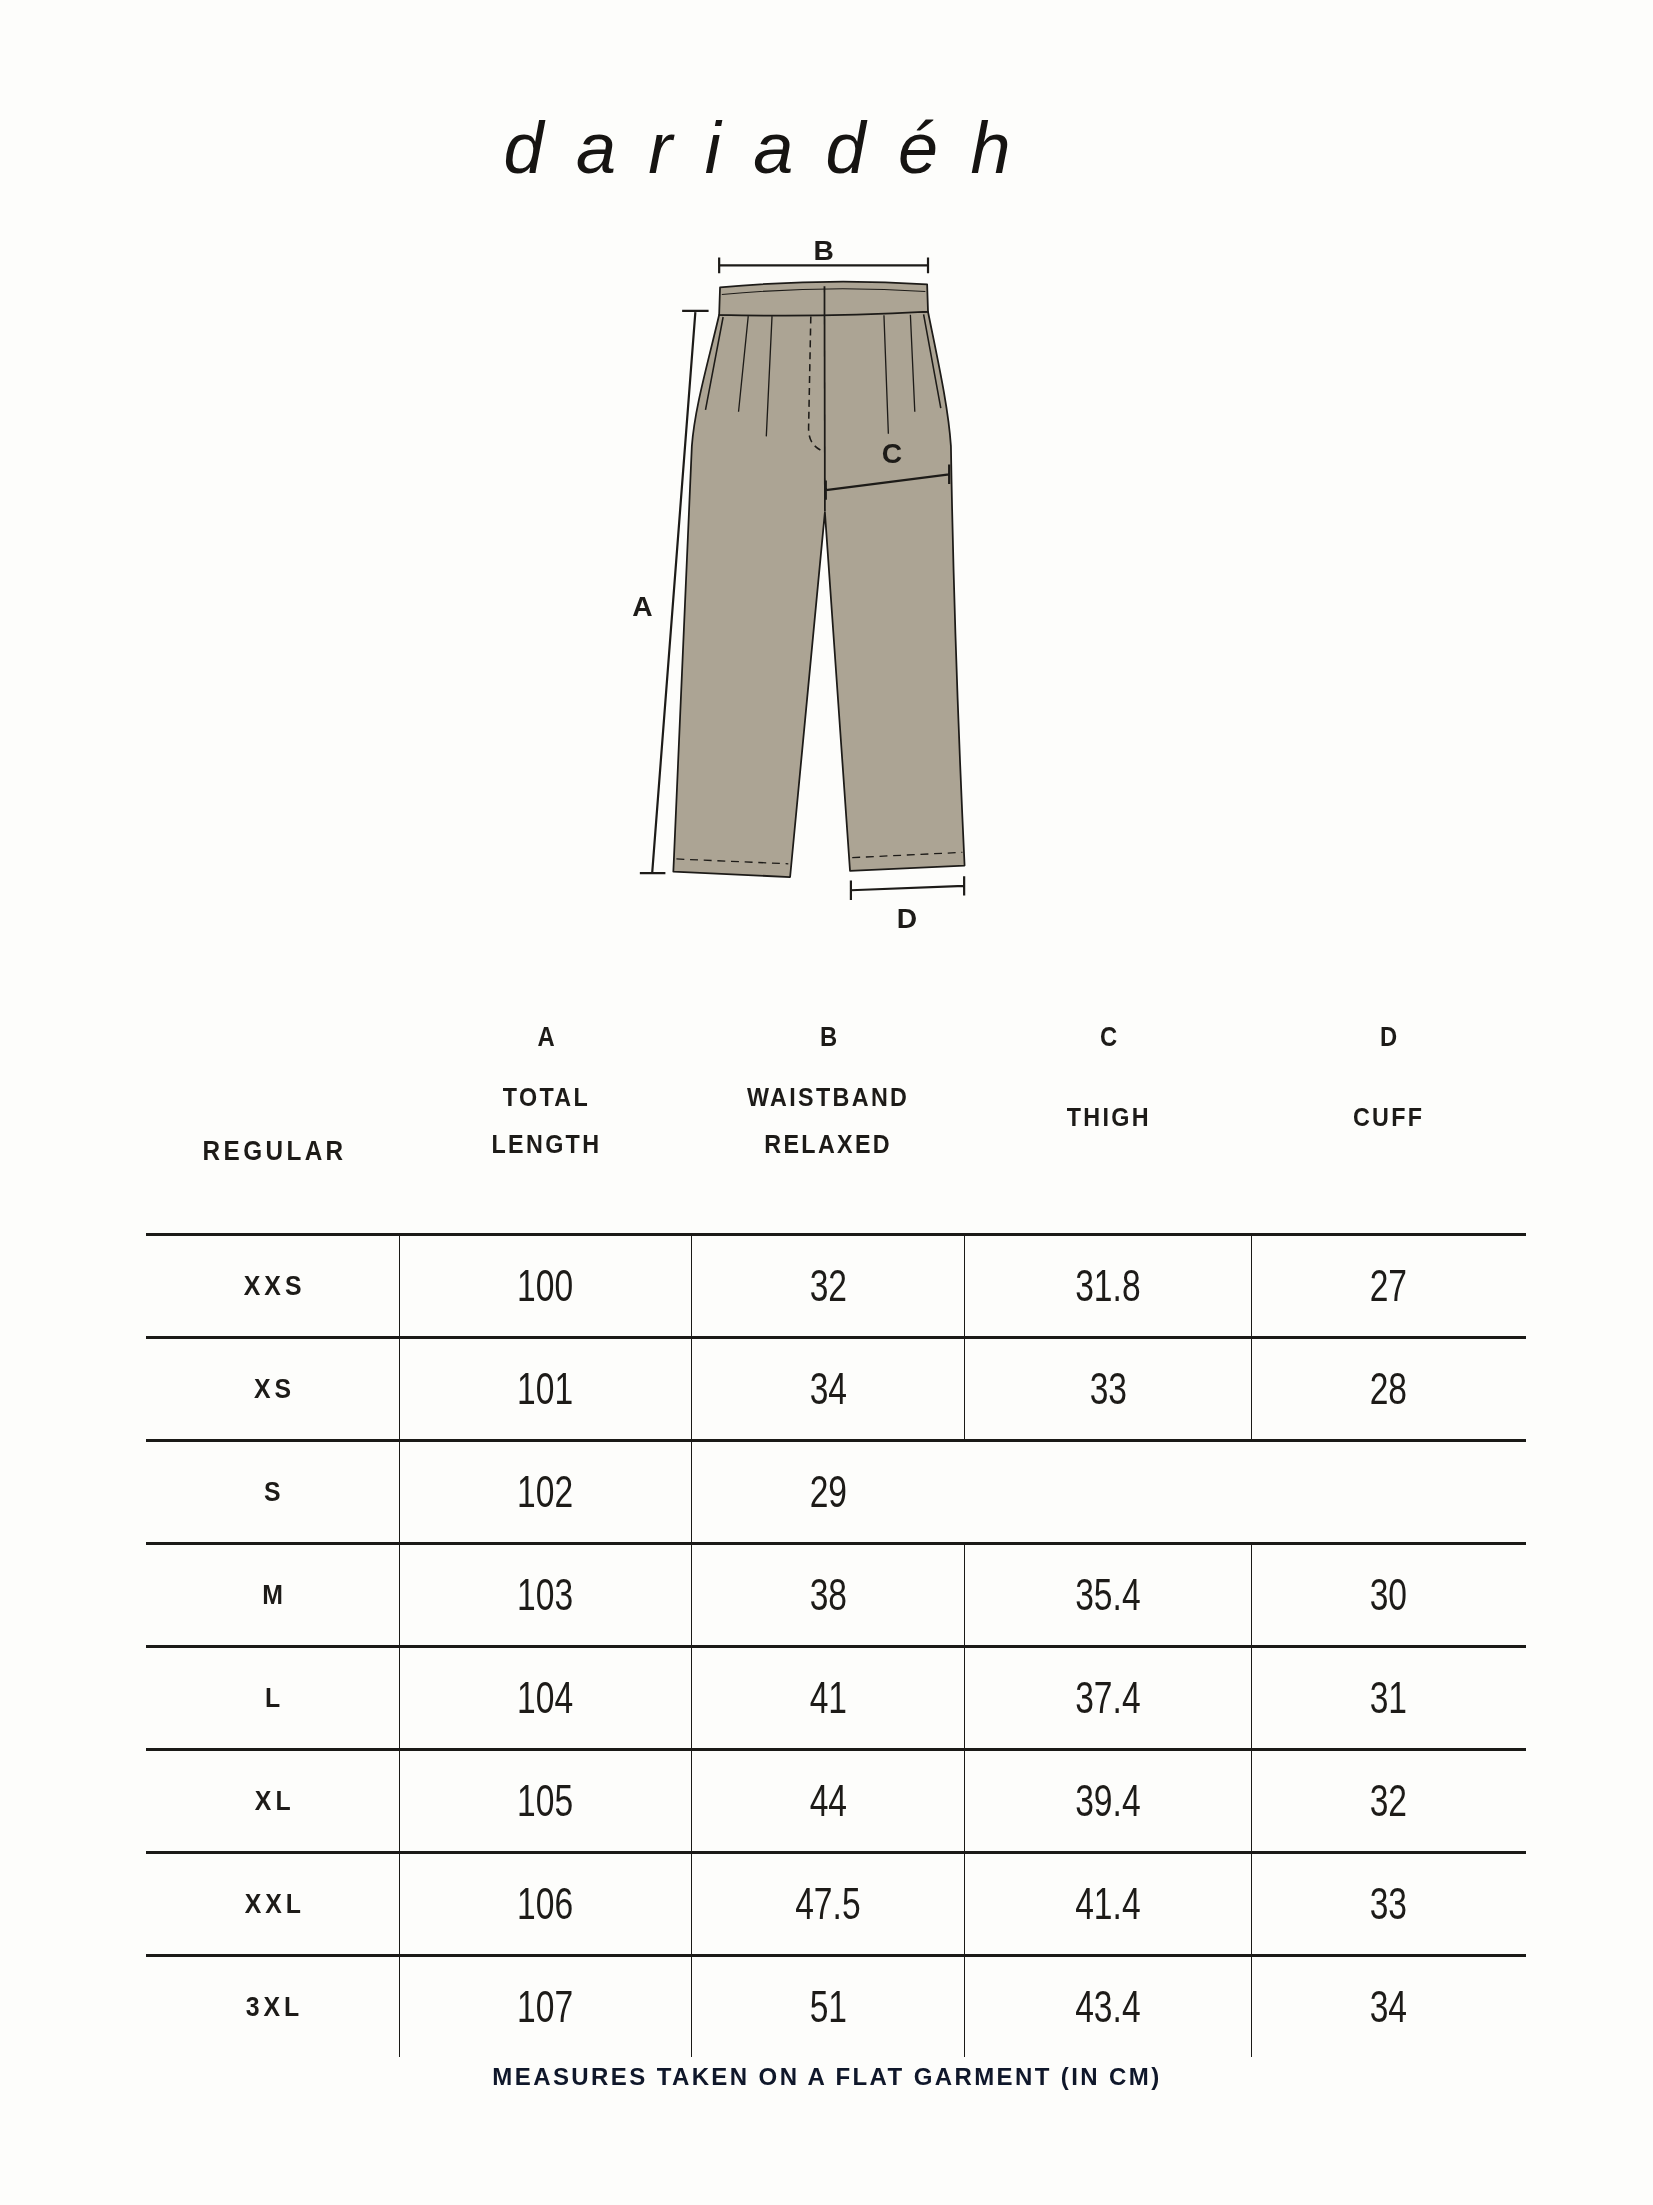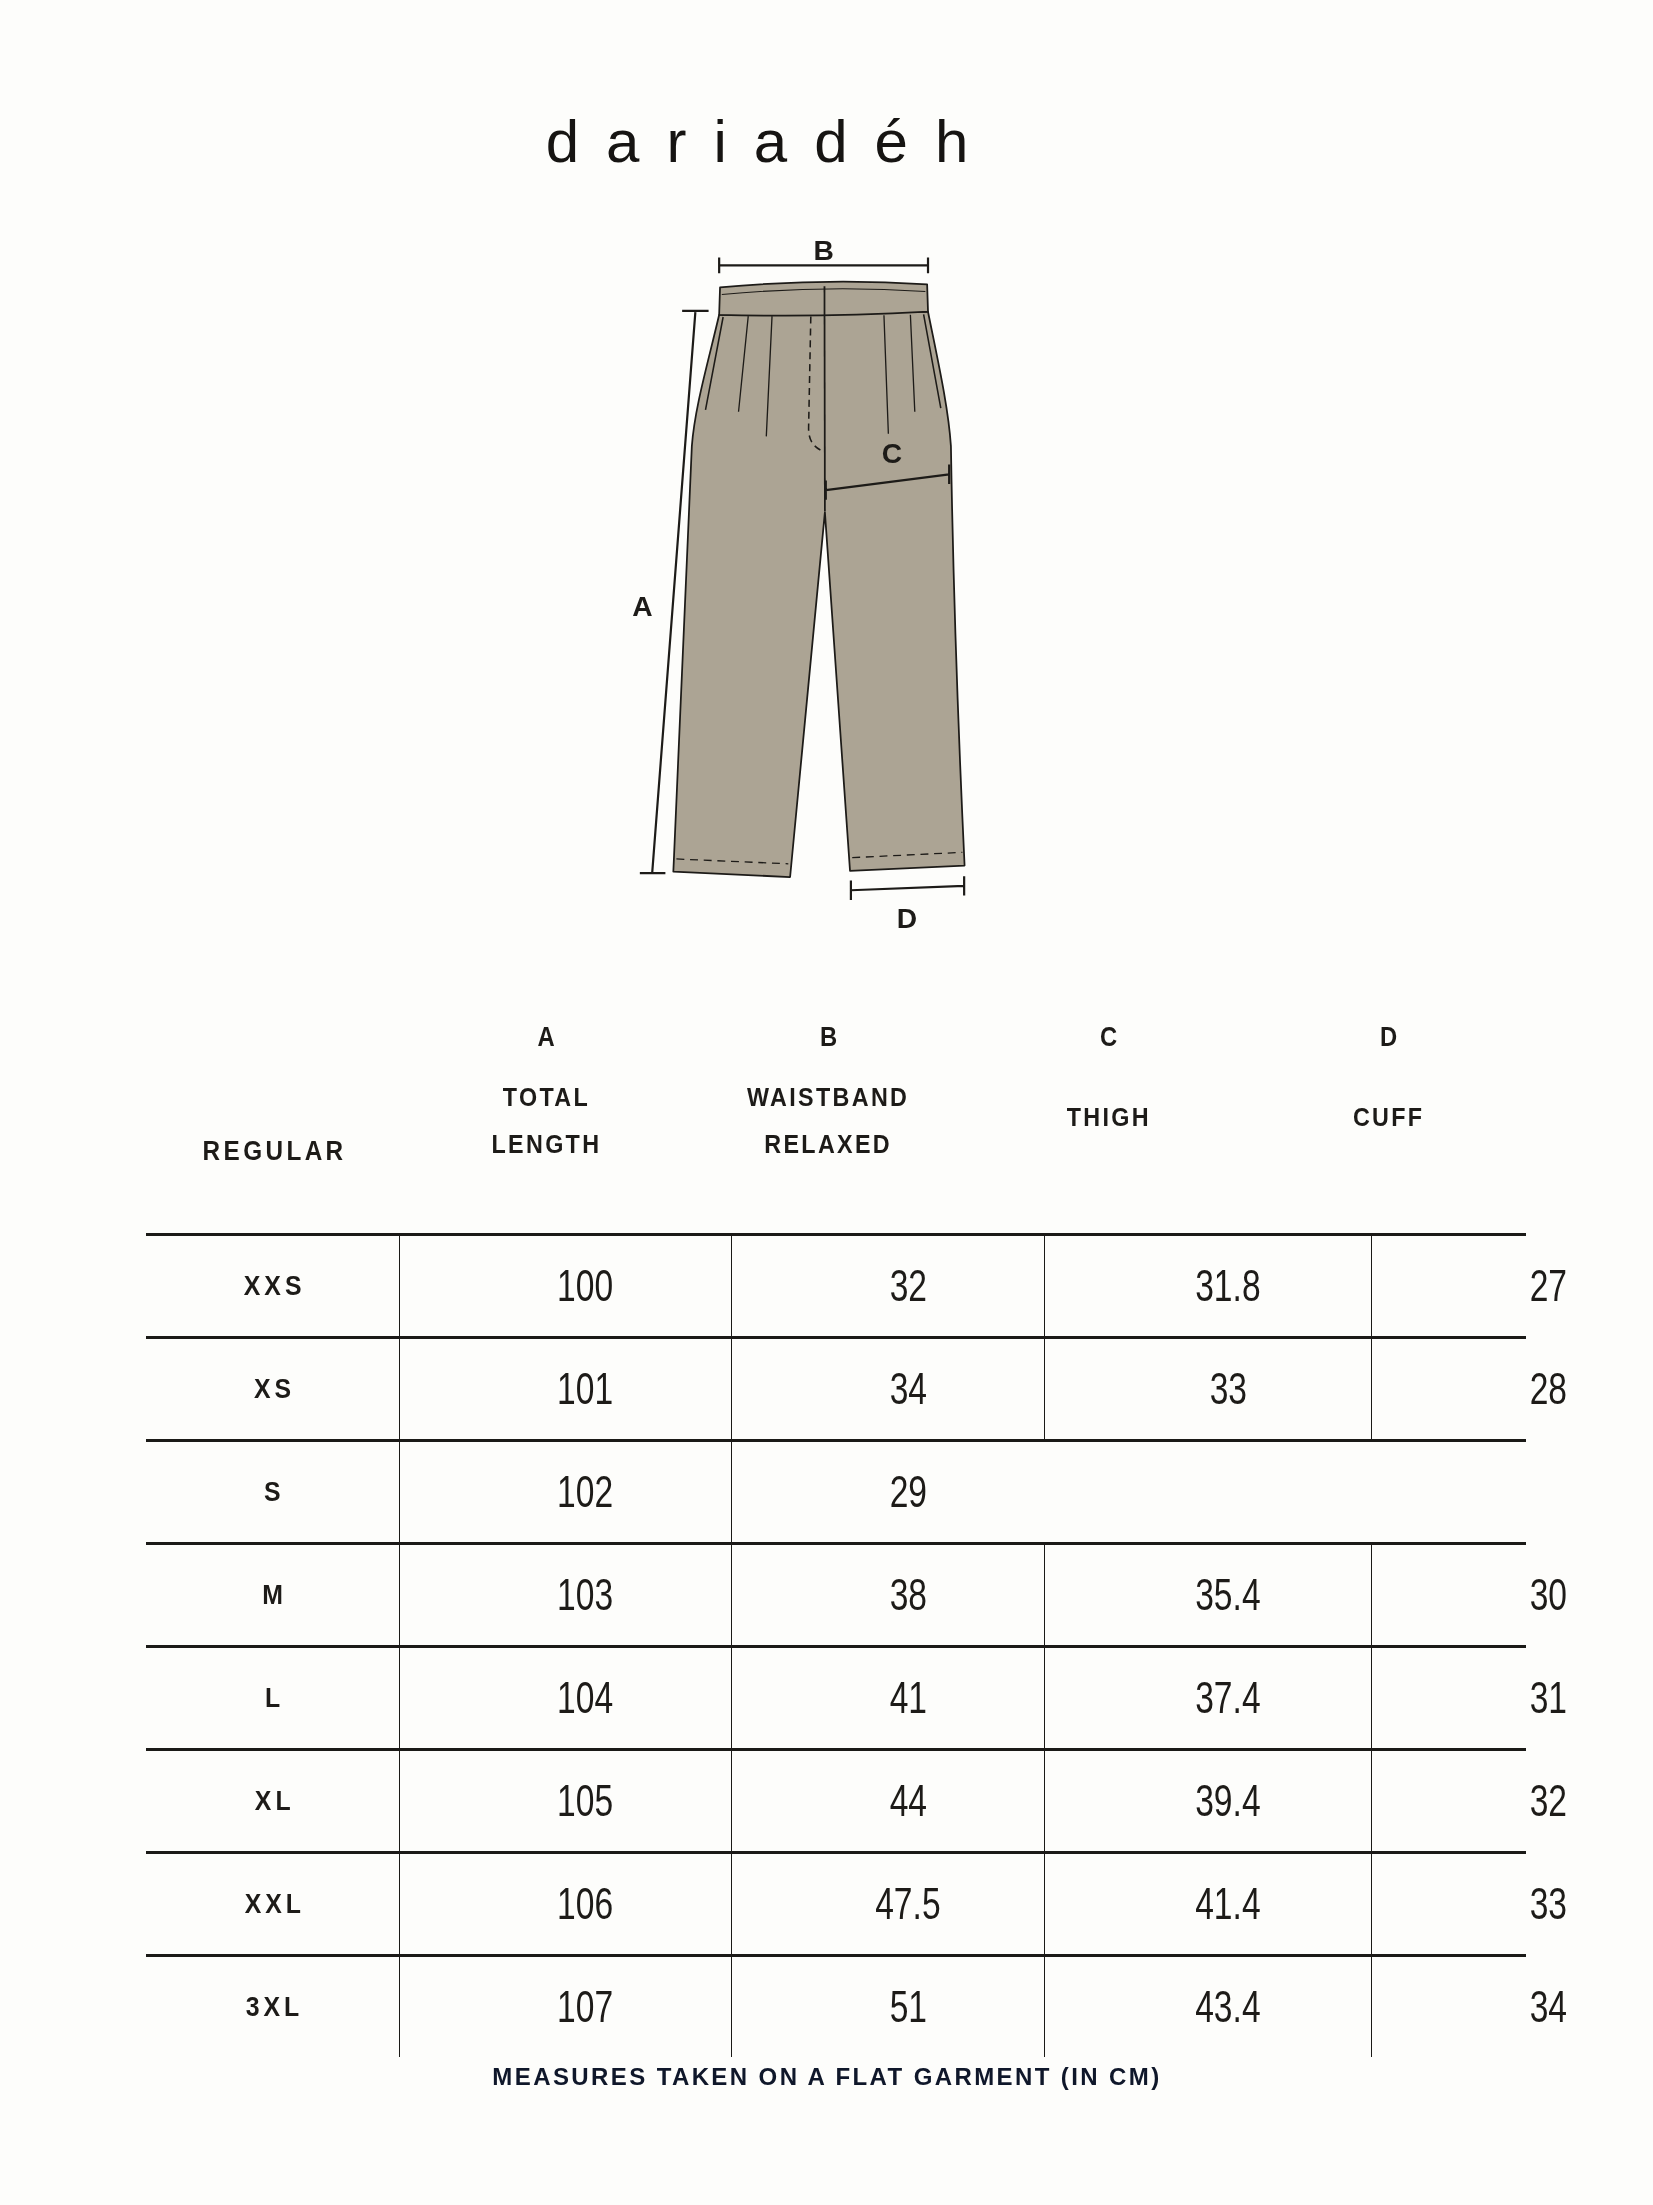--- a/index.html
+++ b/index.html
@@ -2,38 +2,38 @@
 <html style="font-size:7px"><head>
 <meta charset="utf-8">
 <title>Size Guide</title>
 <style>
   html,body{margin:0;padding:0;}
   body{width:1654px;height:2205px;background:#fdfdfb;font-family:"Liberation Sans",sans-serif;color:#1d1b18;}
   #page{position:relative;width:1654px;height:2205px;overflow:hidden;}
 
   
   .logo{position:absolute;top:107px;left:0;width:1514px;text-align:center;
-        font-size:60px;font-weight:400;letter-spacing:0.45em;text-indent:0.45em;color:#161412;}
+        font-size:72px;font-weight:400;letter-spacing:0.45em;text-indent:0.45em;color:#161412;font-style:italic;}
 
   
   .diagram{position:absolute;left:609px;top:221px;width:423px;height:741px;}
 
   
   .size-table{position:absolute;left:146px;top:1008px;width:1380px;}
   .hdr{display:grid;grid-template-columns:254px 292px 273px 287px 273px;height:225px;}
   .hdr-cell{position:relative;display:flex;flex-direction:column;align-items:center;justify-content:flex-end;}
   .hdr-letter{position:absolute;top:13.2px;left:0;right:0;text-align:center;
               font-size:28px;font-weight:700;transform:scale(0.85,1.02);}
   .hdr-name{margin-bottom:65px;font-size:26.5px;font-weight:700;letter-spacing:0.1em;
             line-height:1.78;white-space:pre-line;text-align:center;transform:scaleX(0.88);}
   .hdr-name.single{margin-bottom:92px;}
   .fit-label{margin-bottom:66px;font-size:27px;font-weight:700;letter-spacing:0.14em;text-indent:0.14em;transform:scaleX(0.9);}
 
   .tbody .row{display:grid;grid-template-columns:254px 292px 273px 287px 273px;height:100px;
-              border-top:3.5px solid #1b1a17;gap:40px;}
+              border-top:3.5px solid #1b1a17;}
   .cell{display:flex;align-items:center;justify-content:center;border-right:1.8px solid #1b1a17;min-width:0;}
   .cell:last-child{border-right:none;}
   .cell.size span{font-size:27px;font-weight:700;letter-spacing:0.16em;text-indent:0.16em;transform:scaleX(0.92);display:inline-block;}
   .cell.num span{font-size:42px;font-weight:400;transform:scale(0.8,1.04);display:inline-block;}
 
   
   .footer-note{position:absolute;top:2063px;left:0;width:1654px;text-align:center;
                font-size:24px;font-weight:700;letter-spacing:0.1em;color:#0f172a;}
 
   

